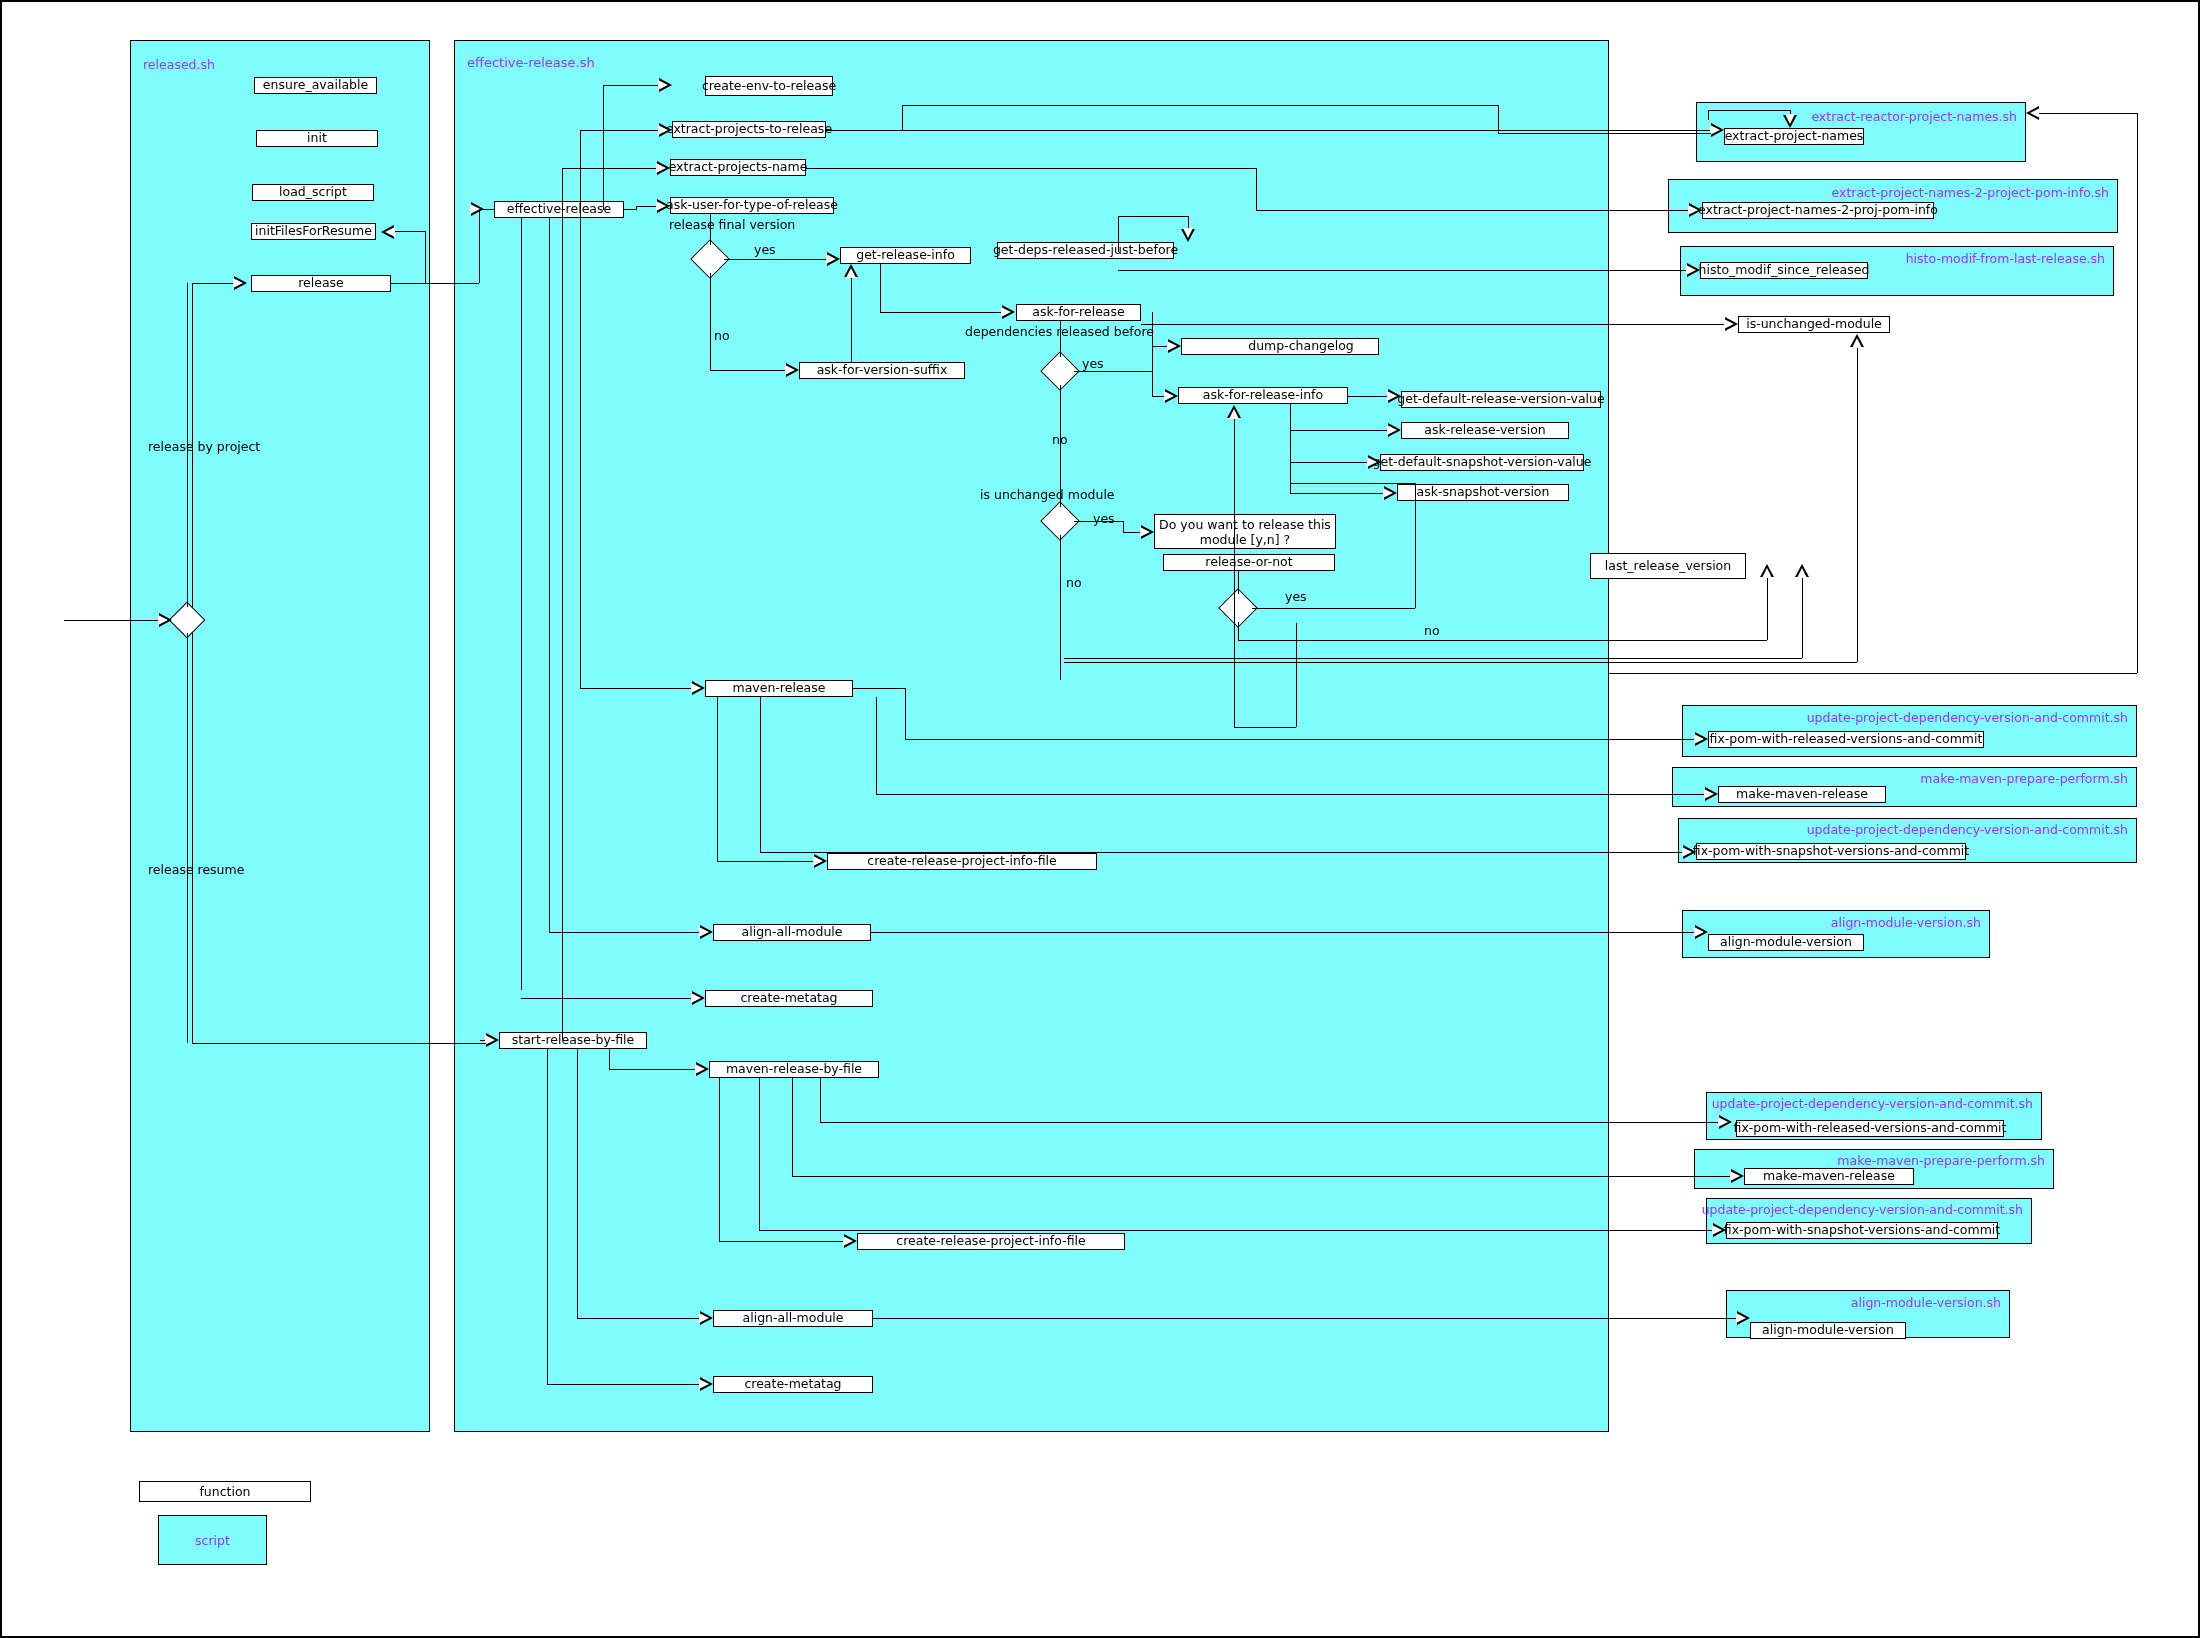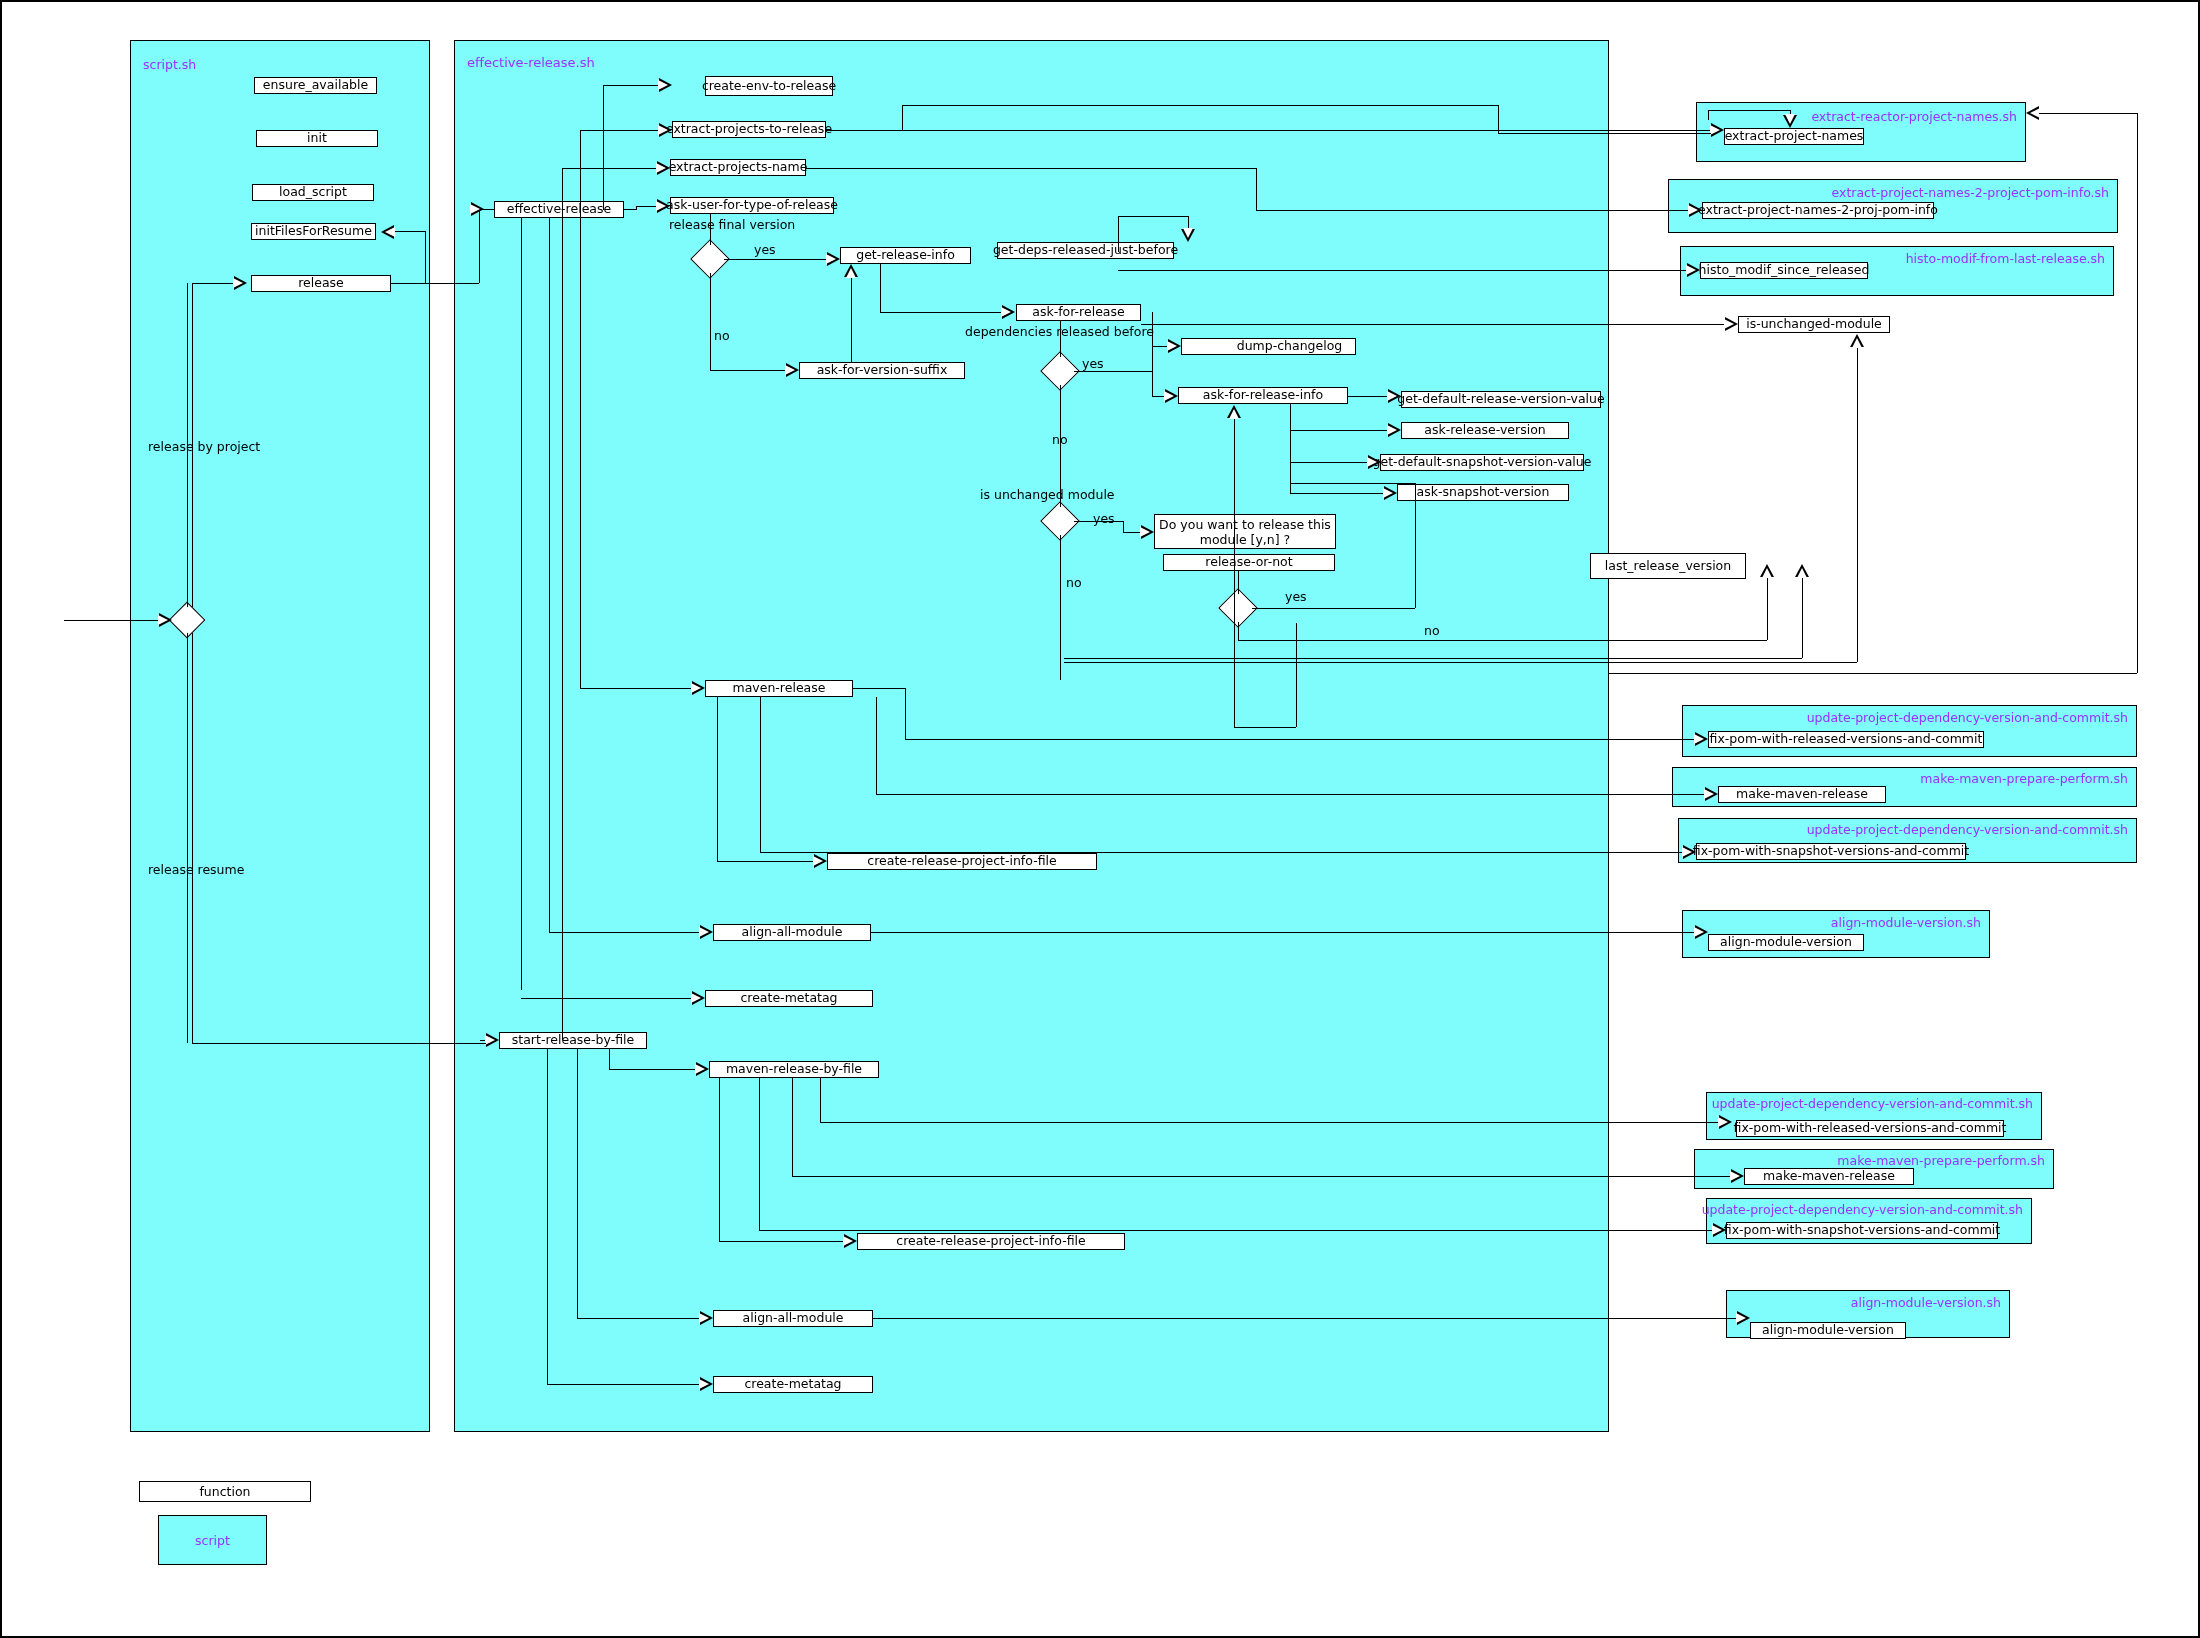--- a/index.html
+++ b/index.html
@@ -51,21 +51,21 @@
   .legend-sc{position:absolute;background:#7ffcfc;border:1.5px solid #000;
        display:flex;align-items:center;justify-content:center;
        font-size:12.5px;color:#9933ff;}
 </style>
 </head>
 <body>
 
 <div id="canvas">
 
   <div class="script" style="left:128px;top:38px;width:300px;height:1392px;">
-    <div class="sname" style="left:12px;top:16px;">script.sh</div>
+    <div class="sname" style="left:12px;top:16px;">released.sh</div>
   </div>
 
   <div class="script big" style="left:452px;top:38px;width:1155px;height:1392px;">
     <div class="sname" style="left:12px;top:14px;">effective-release.sh</div>
   </div>
 
   <div class="script" style="left:1694px;top:100px;width:330px;height:60px;">
     <div class="sname" style="right:8px;top:6px;">extract-reactor-project-names.sh</div>
   </div>
 
@@ -165,21 +165,21 @@
   <div class="fn" style="left:995px;top:240px;width:177px;height:17px;">
       <span>get-deps-released-just-before</span>
     </div>
   <div class="fn" style="left:797px;top:360px;width:166px;height:17px;">
       <span>ask-for-version-suffix</span>
     </div>
 
   <div class="fn" style="left:1014px;top:302px;width:125px;height:17px;">
       <span>ask-for-release</span>
     </div>
-  <div class="fn" style="left:1179px;top:336px;width:175px;height:17px;padding-left:42px;">
+  <div class="fn" style="left:1179px;top:336px;width:198px;height:17px;padding-left:42px;">
       <span>dump-changelog</span>
     </div>
   <div class="fn" style="left:1176px;top:385px;width:170px;height:17px;">
       <span>ask-for-release-info</span>
     </div>
 
   <div class="fn" style="left:1399px;top:389px;width:200px;height:17px;">
       <span>get-default-release-version-value</span>
     </div>
   <div class="fn" style="left:1399px;top:420px;width:168px;height:17px;">

